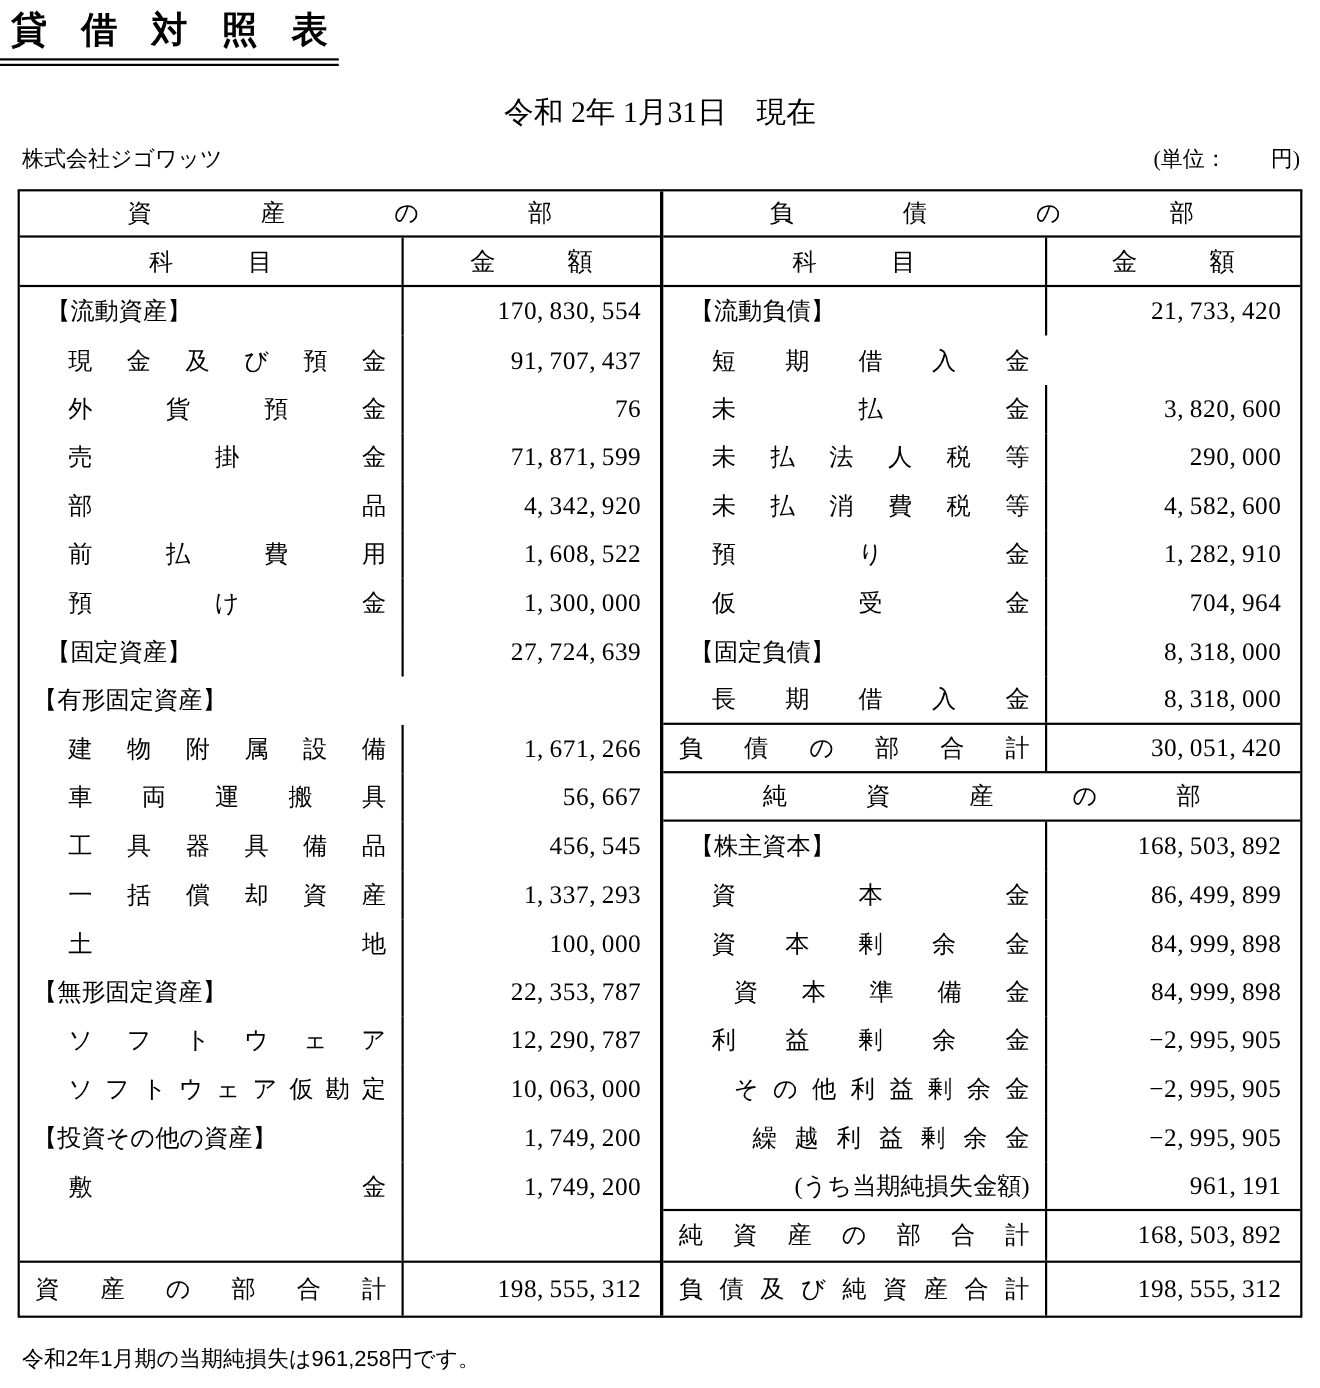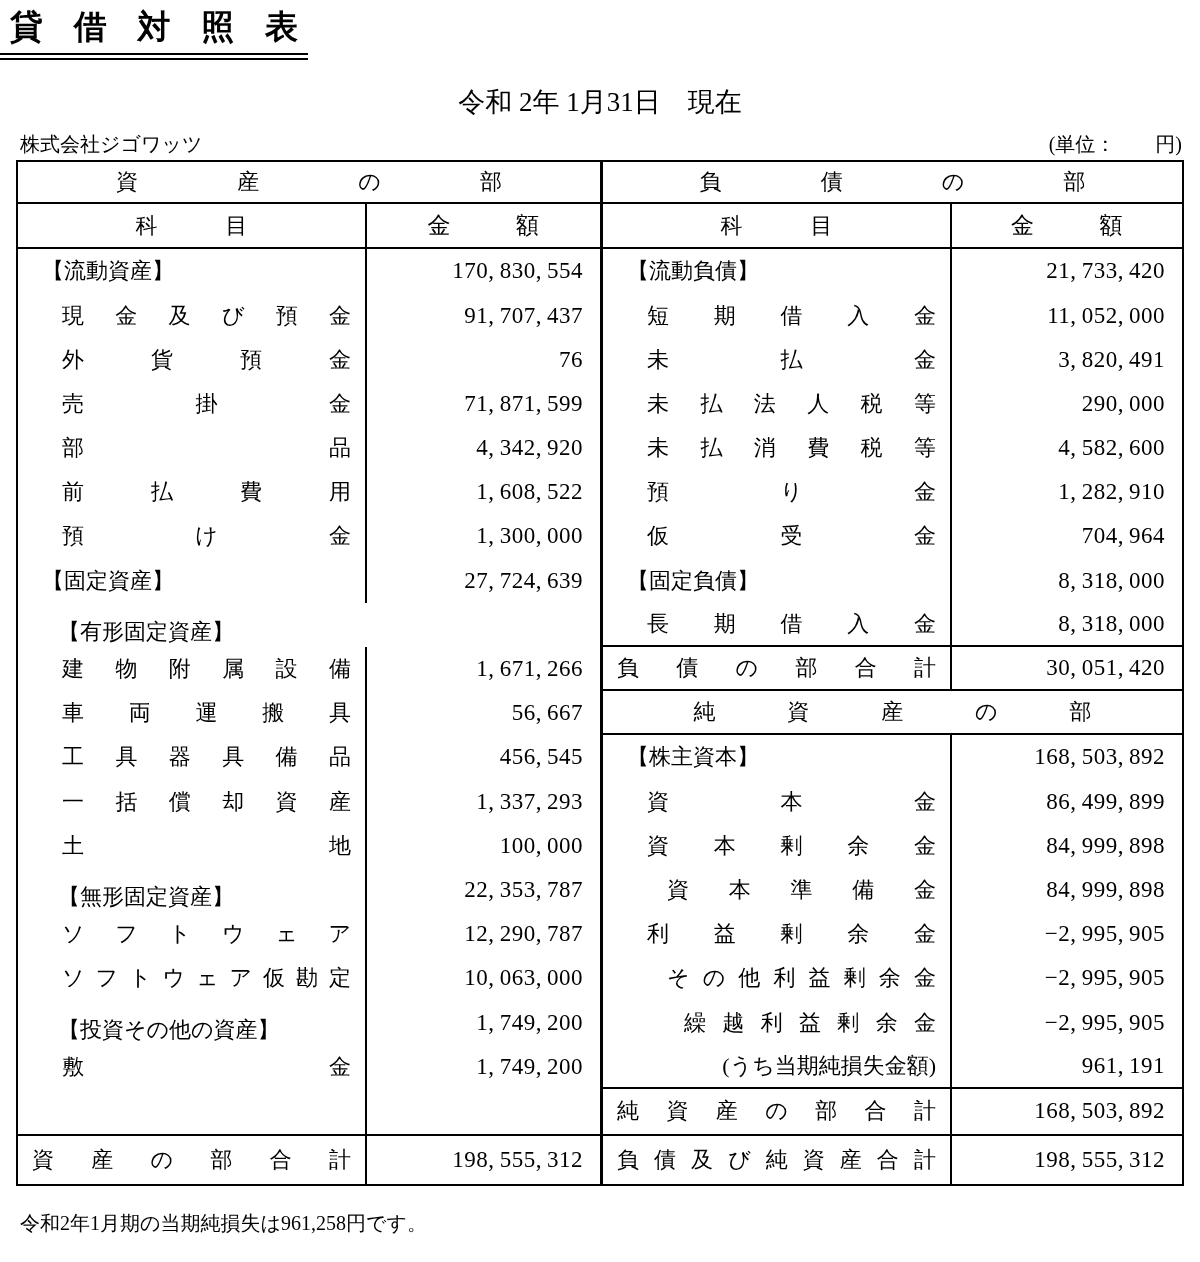--- a/index.html
+++ b/index.html
@@ -8,21 +8,21 @@
 
   
   .title-row{text-align:center;}
   .title{display:inline-flex;justify-content:space-between;
          font-family:"Liberation Sans","DejaVu Sans",sans-serif;
          font-weight:bold;font-size:33px;line-height:1.25;
          width:288px;margin-top:6px;padding:0 10px 6px;
          border-bottom:7px double #000;}
   .date{text-align:center;font-size:27px;margin-top:24px;}
   .meta{display:flex;justify-content:space-between;align-items:flex-end;
-        margin:11px 18px 2px 20px;font-size:20px;}
+        margin:11px 18px 14px 20px;font-size:20px;}
 
   
   .bstable{margin:0 16px;height:1026px;border:2px solid #000;
            display:flex;box-sizing:border-box;}
   .half{box-sizing:border-box;display:flex;flex-direction:column;}
   .half-l{width:585px;border-right:3px solid #000;}
   .half-r{flex:1;}
   .row{display:flex;flex:0 0 auto;height:44.2px;box-sizing:border-box;}
   .h1{height:42px;}
   .h2{height:45px;}
@@ -40,29 +40,29 @@
   .amt.center{justify-content:center;padding-right:0;}
   .full{flex:1;display:flex;align-items:center;justify-content:center;
         font-size:22px;}
 
   .t{flex:1;}
   .j{display:flex;justify-content:space-between;}
   .hdw{flex:0 0 112px;}
   .secw{flex:0 0 386px;}
   .secw2{flex:0 0 398px;}
   .b1{padding-left:24px;}
-  .b2{padding-left:40px;align-items:flex-end;}
+  .b2{padding-left:12px;}
   .i1{padding-left:44px;}
   .i2{padding-left:64px;}
   .i3{padding-left:81px;}
   .tl{padding-left:14px;}
   .ralign .t{text-align:right;font-family:Liberation Serif, serif;}
 
   
-  .note{font-family:Liberation Serif, serif;
+  .note{font-family:Liberation Sans, sans-serif;
         font-size:20px;margin:24px 20px 0;}
 </style>
 </head>
 <body>
 
 <div class="page">
 
   <div class="title-row">
     <div class="title j">
         <span>貸</span>
@@ -354,31 +354,30 @@
       <div class="row">
           <div class="lbl i1">
             <div class="t j">
               <span>短</span>
               <span>期</span>
               <span>借</span>
               <span>入</span>
               <span>金</span>
             </div>
           </div>
-          <div class="amt num">11, 052, 000</div>
         </div>
       <div class="row">
           <div class="lbl i1">
             <div class="t j">
               <span>未</span>
               <span>払</span>
               <span>金</span>
             </div>
           </div>
-          <div class="amt num">3, 820, 491</div>
+          <div class="amt num">3, 820, 600</div>
         </div>
       <div class="row">
           <div class="lbl i1">
             <div class="t j">
               <span>未</span>
               <span>払</span>
               <span>法</span>
               <span>人</span>
               <span>税</span>
               <span>等</span>

